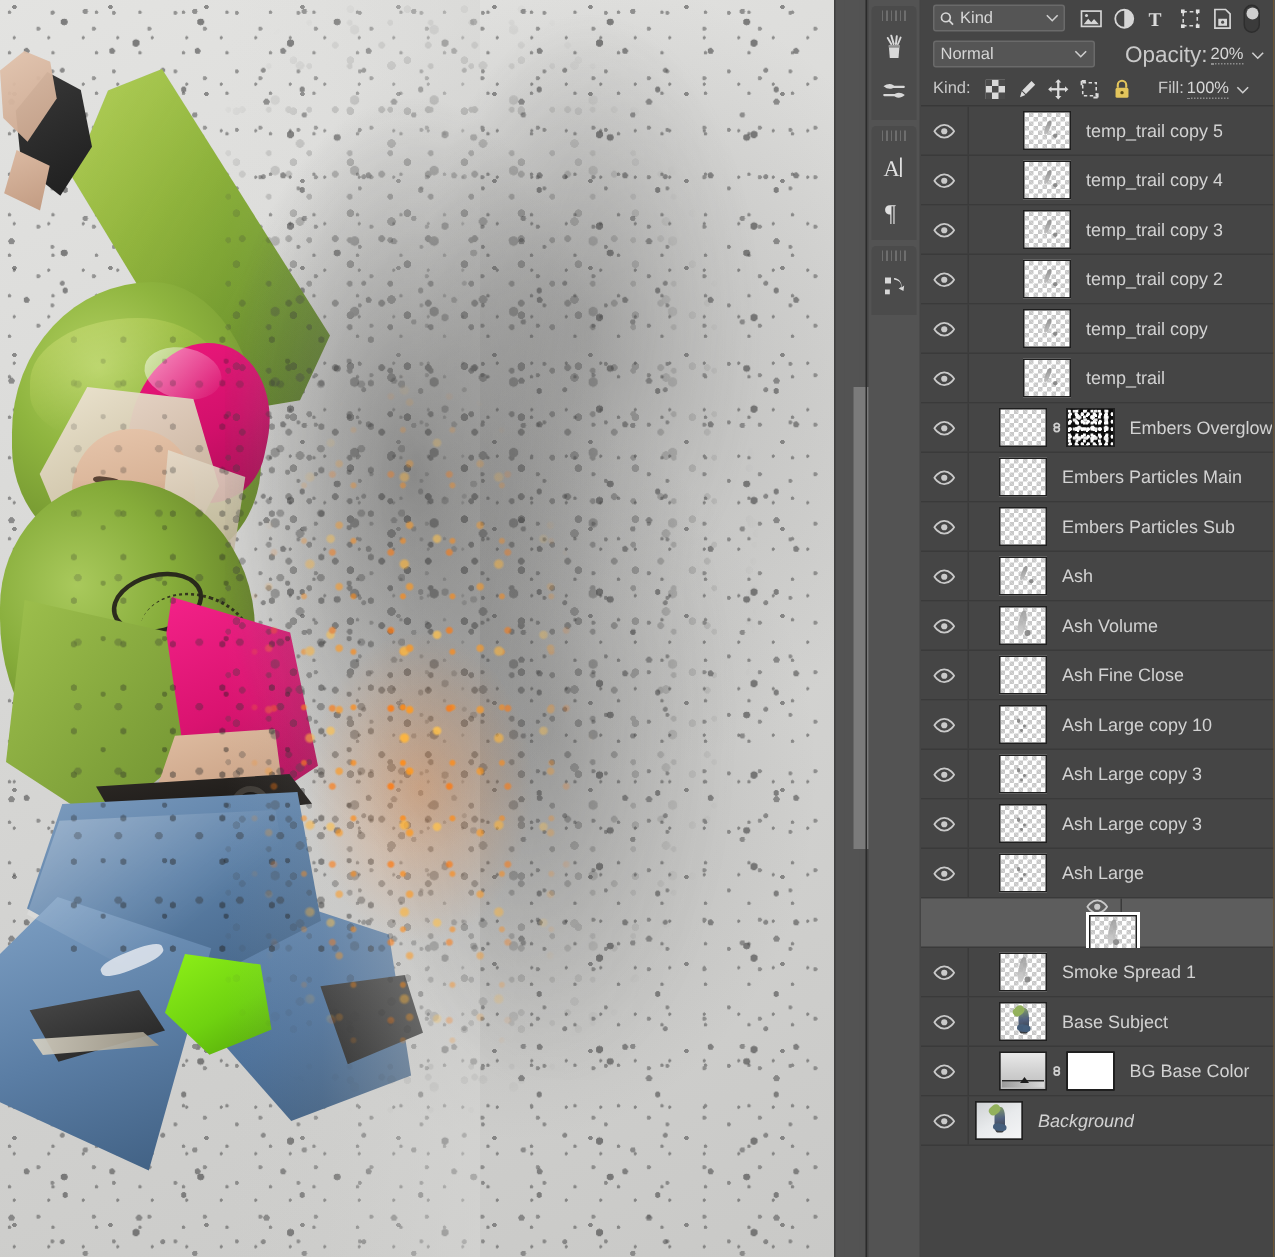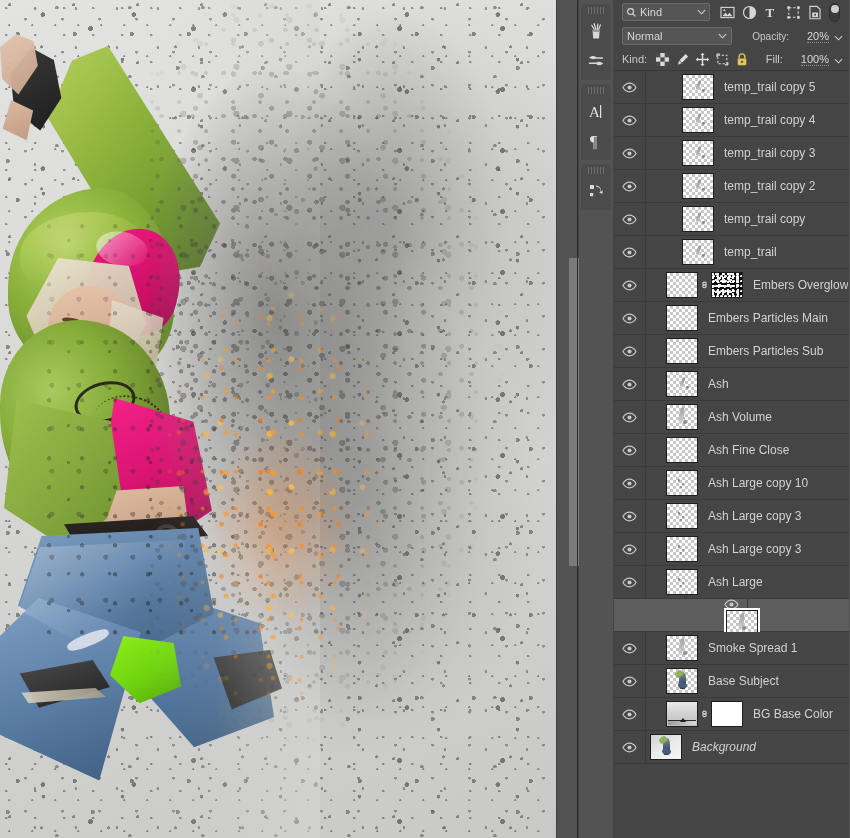--- a/index.html
+++ b/index.html
@@ -378,23 +378,23 @@
   #blend-row{
     height:24px; background:#454545; padding:0 6px 0 8px;
     display:flex; align-items:center;
   }
   .blend-select{
     width:122px; height:18px; background:#555; border:1px solid #6a6a6a; border-radius:2px;
     display:flex; align-items:center; padding:0 4px;
     font-size:11px; color:#d6d6d6; cursor:pointer;
   }
   .blend-select .lbl{ flex:1; }
-  .op-label{ font-size:10px; color:#c9c9c9; margin-left:20px; }
+  .op-label{ font-size:15px; color:#c9c9c9; margin-left:20px; }
   .num-field{
-    font-size:11px; color:#d8d8d8; margin-left:18px; cursor:text;
+    font-size:11px; color:#d8d8d8; margin-left:2px; cursor:text;
     border-bottom:1px dotted #8e8e8e; padding-bottom:0px;
   }
   .caret{ margin-left:5px; cursor:pointer; }
 
   
   #lock-row{
     height:22px; background:#454545; padding:0 6px 0 8px;
     display:flex; align-items:center;
   }
   .lock-label{ font-size:11px; color:#c9c9c9; margin-right:6px; }

